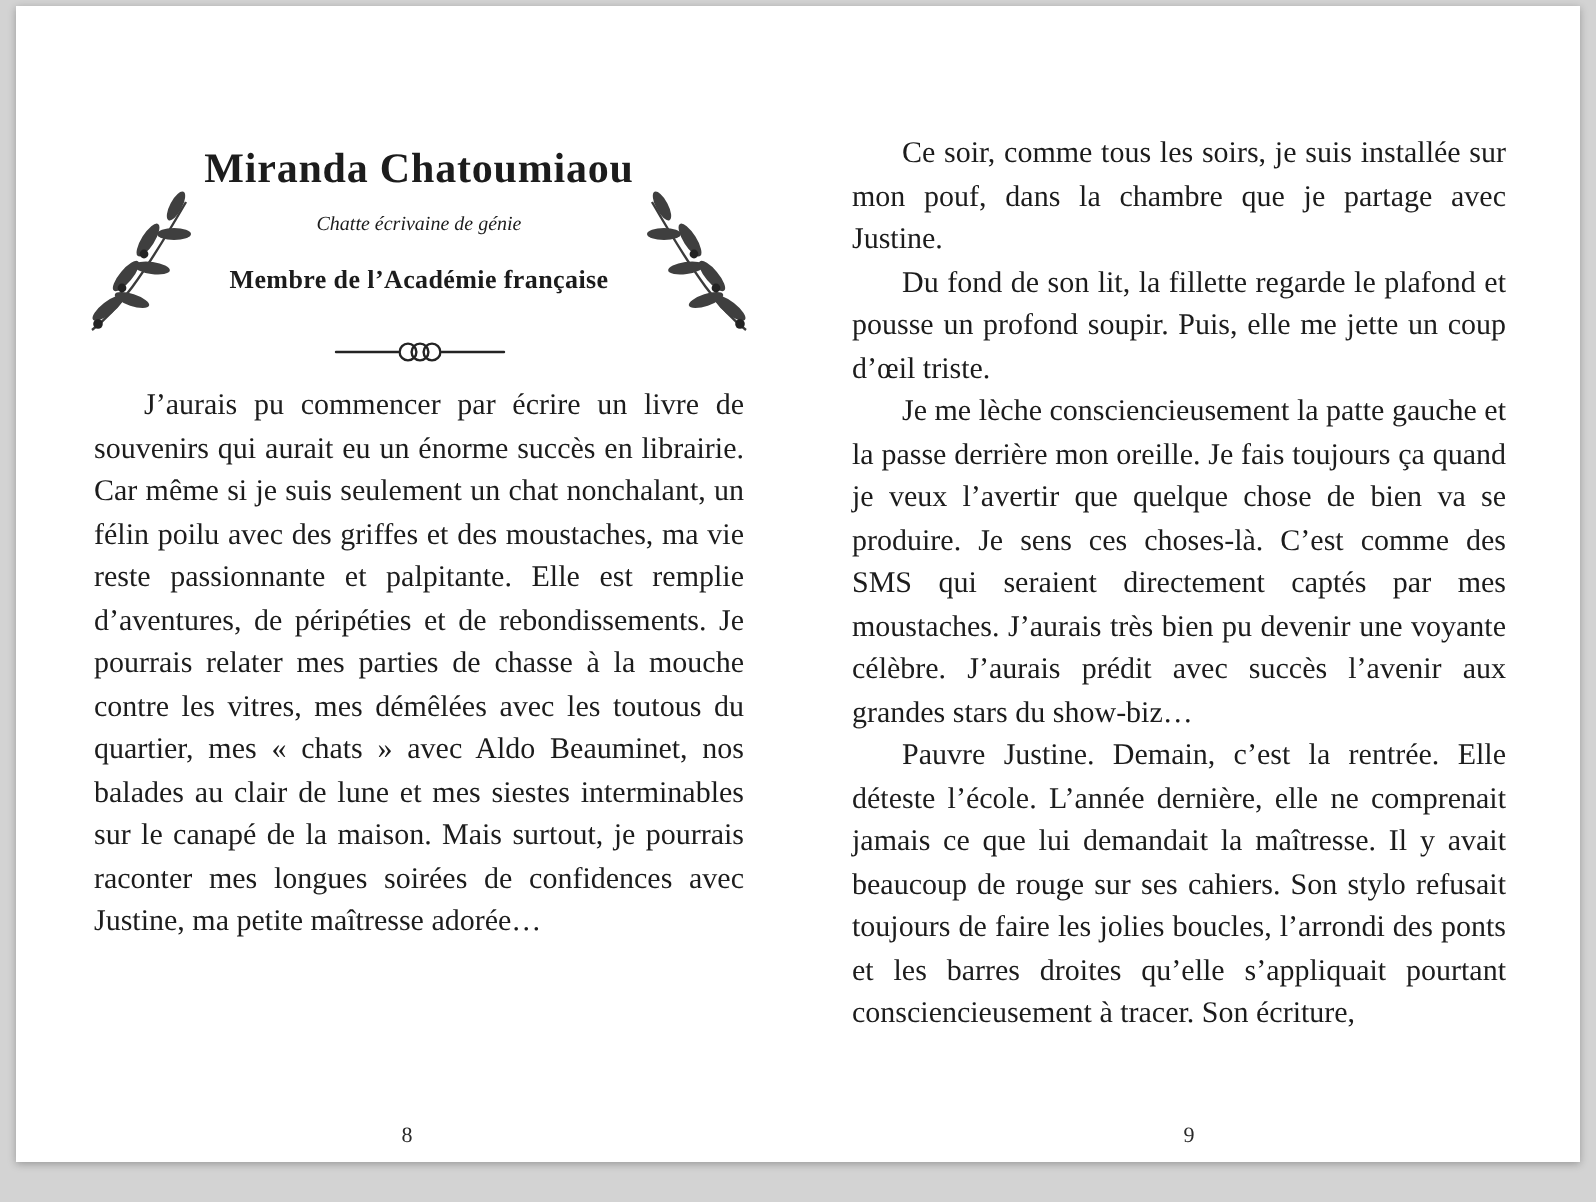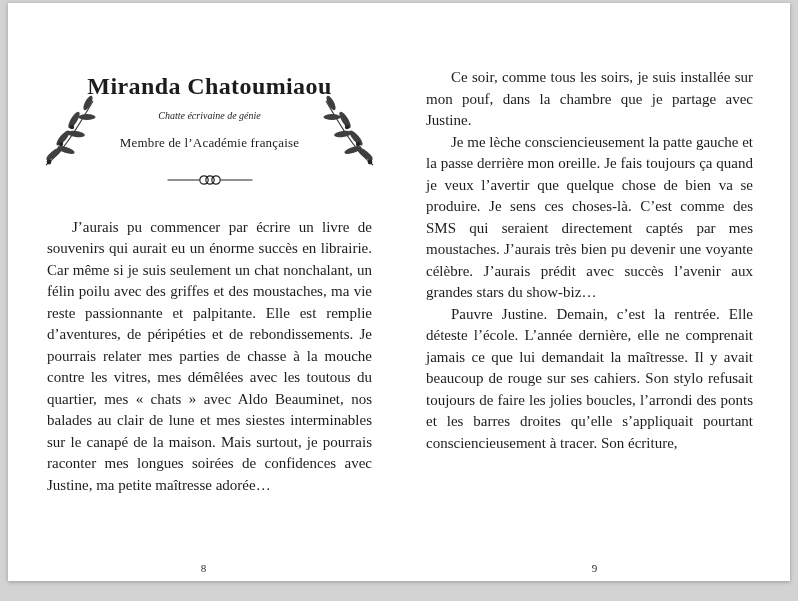--- a/index.html
+++ b/index.html
@@ -31,52 +31,52 @@
   .page-left  { padding: 0 27px 0 39px; }
   .page-right { padding: 0 37px 0 27px; }
 
   .chapter-header {
     position: relative;
     margin-top: 70px;
     text-align: center;
   }
   .title {
     margin: 7px;
-    font-size: 24px;
+    font-size: 21px;
     line-height: 1.1;
     font-weight: bold;
     letter-spacing: 0.4px;
   }
   .subtitle {
     margin-top: 11px;
     font-style: italic;
     font-size: 10px;
     line-height: 1.2;
   }
   .affiliation {
     margin-top: 13px;
-    font-weight: normal;
+    font-weight: bold;
     font-size: 13px;
     line-height: 1.25;
     letter-spacing: 0.2px;
   }
   .branch {
     position: absolute;
     top: 20px;
   }
   .branch-left  { left: -6px; }
   .branch-right { right: -6px; transform: scaleX(-1); }
 
   .ornament {
     text-align: center;
     margin-top: 20px;
     height: 16px;
   }
 
-  .body-text { margin-top: 29px; }
+  .body-text { margin-top: 9px; }
   .body-text-right { margin-top: 64px; }
   .body-text p {
     margin: 0;
     font-size: 15px;
     line-height: 21.5px;
     text-align: justify;
     text-indent: 25px;
     hyphens: auto;
     -webkit-hyphens: auto;
   }
@@ -160,20 +160,21 @@
       <p lang="fr">J’aurais pu commencer par écrire un livre de souvenirs qui aurait eu un énorme succès en librairie. Car même si je suis seulement un chat nonchalant, un félin poilu avec des griffes et des moustaches, ma vie reste passionnante et palpitante. Elle est remplie d’aventures, de péripéties et de rebondissements. Je pourrais relater mes parties de chasse à la mouche contre les vitres, mes démêlées avec les toutous du quartier, mes « chats » avec Aldo Beauminet, nos balades au clair de lune et mes siestes interminables sur le canapé de la maison. Mais surtout, je pourrais raconter mes longues soirées de confidences avec Justine, ma petite maîtresse adorée…</p>
     </div>
 
     <div class="page-number">8</div>
   </div>
 
   <div class="page page-right">
 
     <div class="body-text body-text-right">
       <p lang="fr">Ce soir, comme tous les soirs, je suis installée sur mon pouf, dans la chambre que je partage avec Justine.</p>
+      <p lang="fr">Du fond de son lit, la fillette regarde le plafond et pousse un profond soupir. Puis, elle me jette un coup d’œil triste.</p>
       <p lang="fr">Je me lèche consciencieusement la patte gauche et la passe derrière mon oreille. Je fais toujours ça quand je veux l’avertir que quelque chose de bien va se produire. Je sens ces choses-là. C’est comme des SMS qui seraient directement captés par mes moustaches. J’aurais très bien pu devenir une voyante célèbre. J’aurais prédit avec succès l’avenir aux grandes stars du show-biz…</p>
       <p lang="fr">Pauvre Justine. Demain, c’est la rentrée. Elle déteste l’école. L’année dernière, elle ne comprenait jamais ce que lui demandait la maîtresse. Il y avait beaucoup de rouge sur ses cahiers. Son stylo refusait toujours de faire les jolies boucles, l’arrondi des ponts et les barres droites qu’elle s’appliquait pourtant consciencieusement à tracer. Son écriture,</p>
     </div>
 
     <div class="page-number">9</div>
   </div>
 
 </div>
 
 </body></html>

